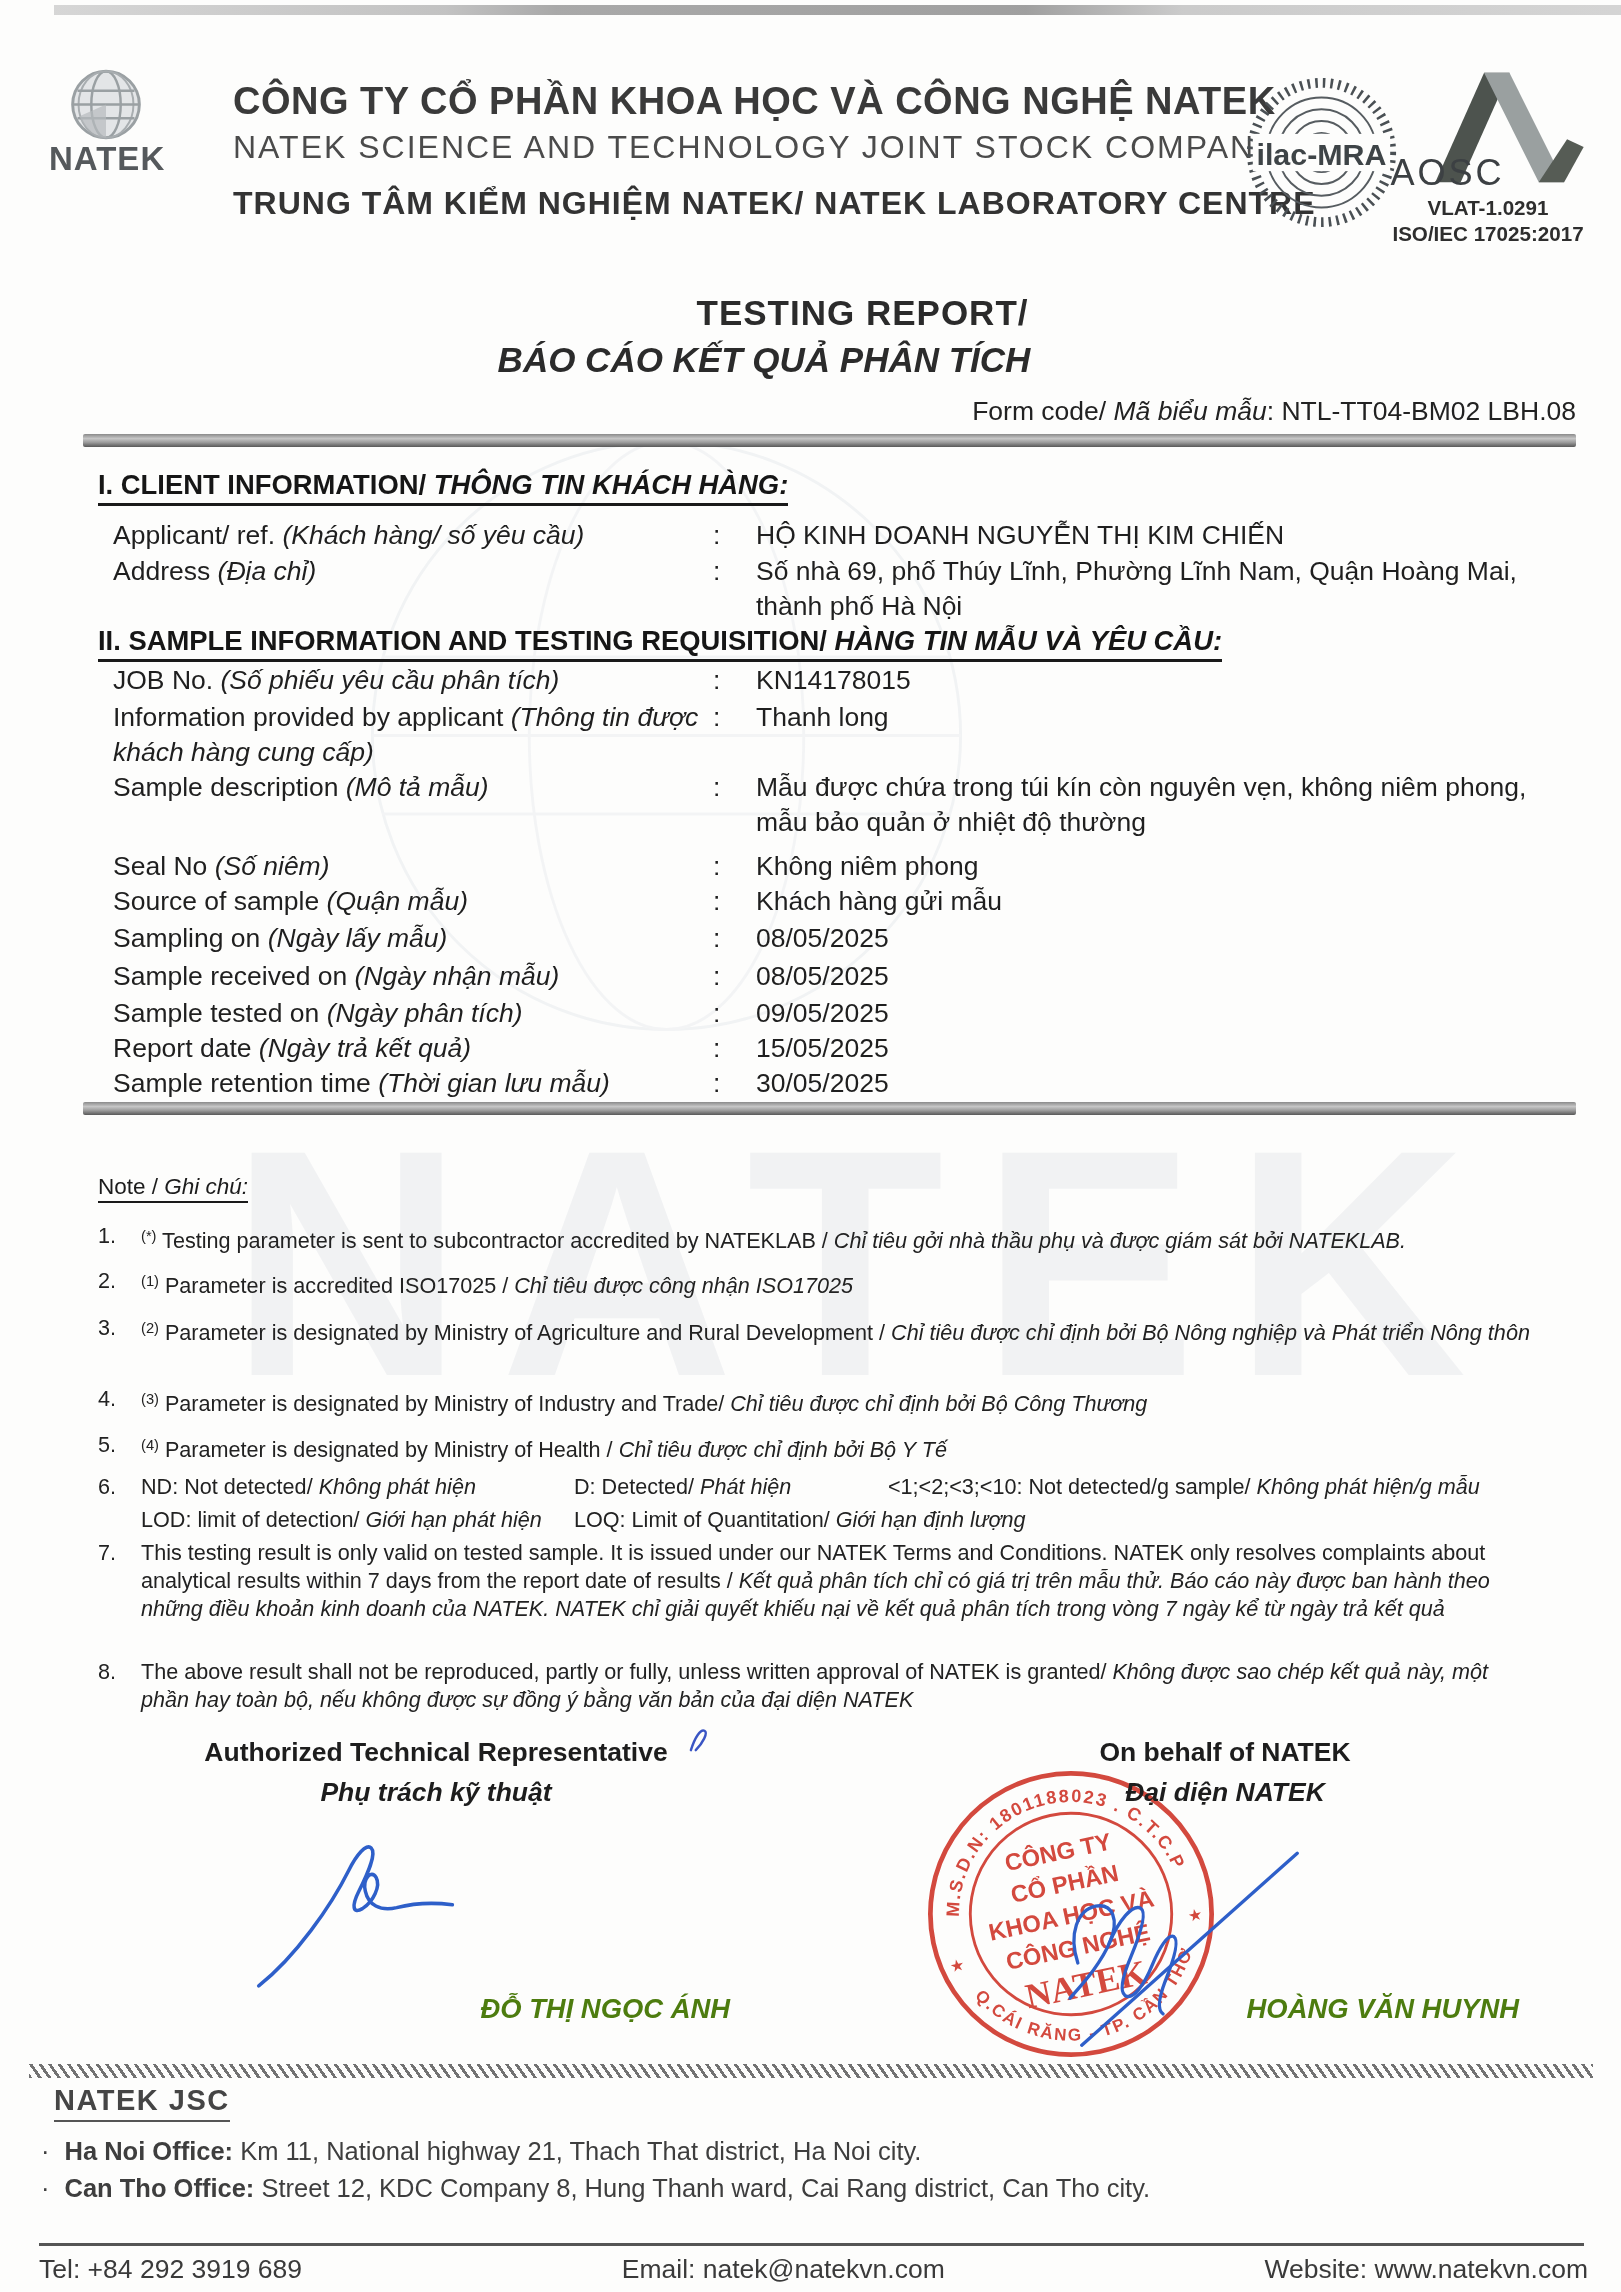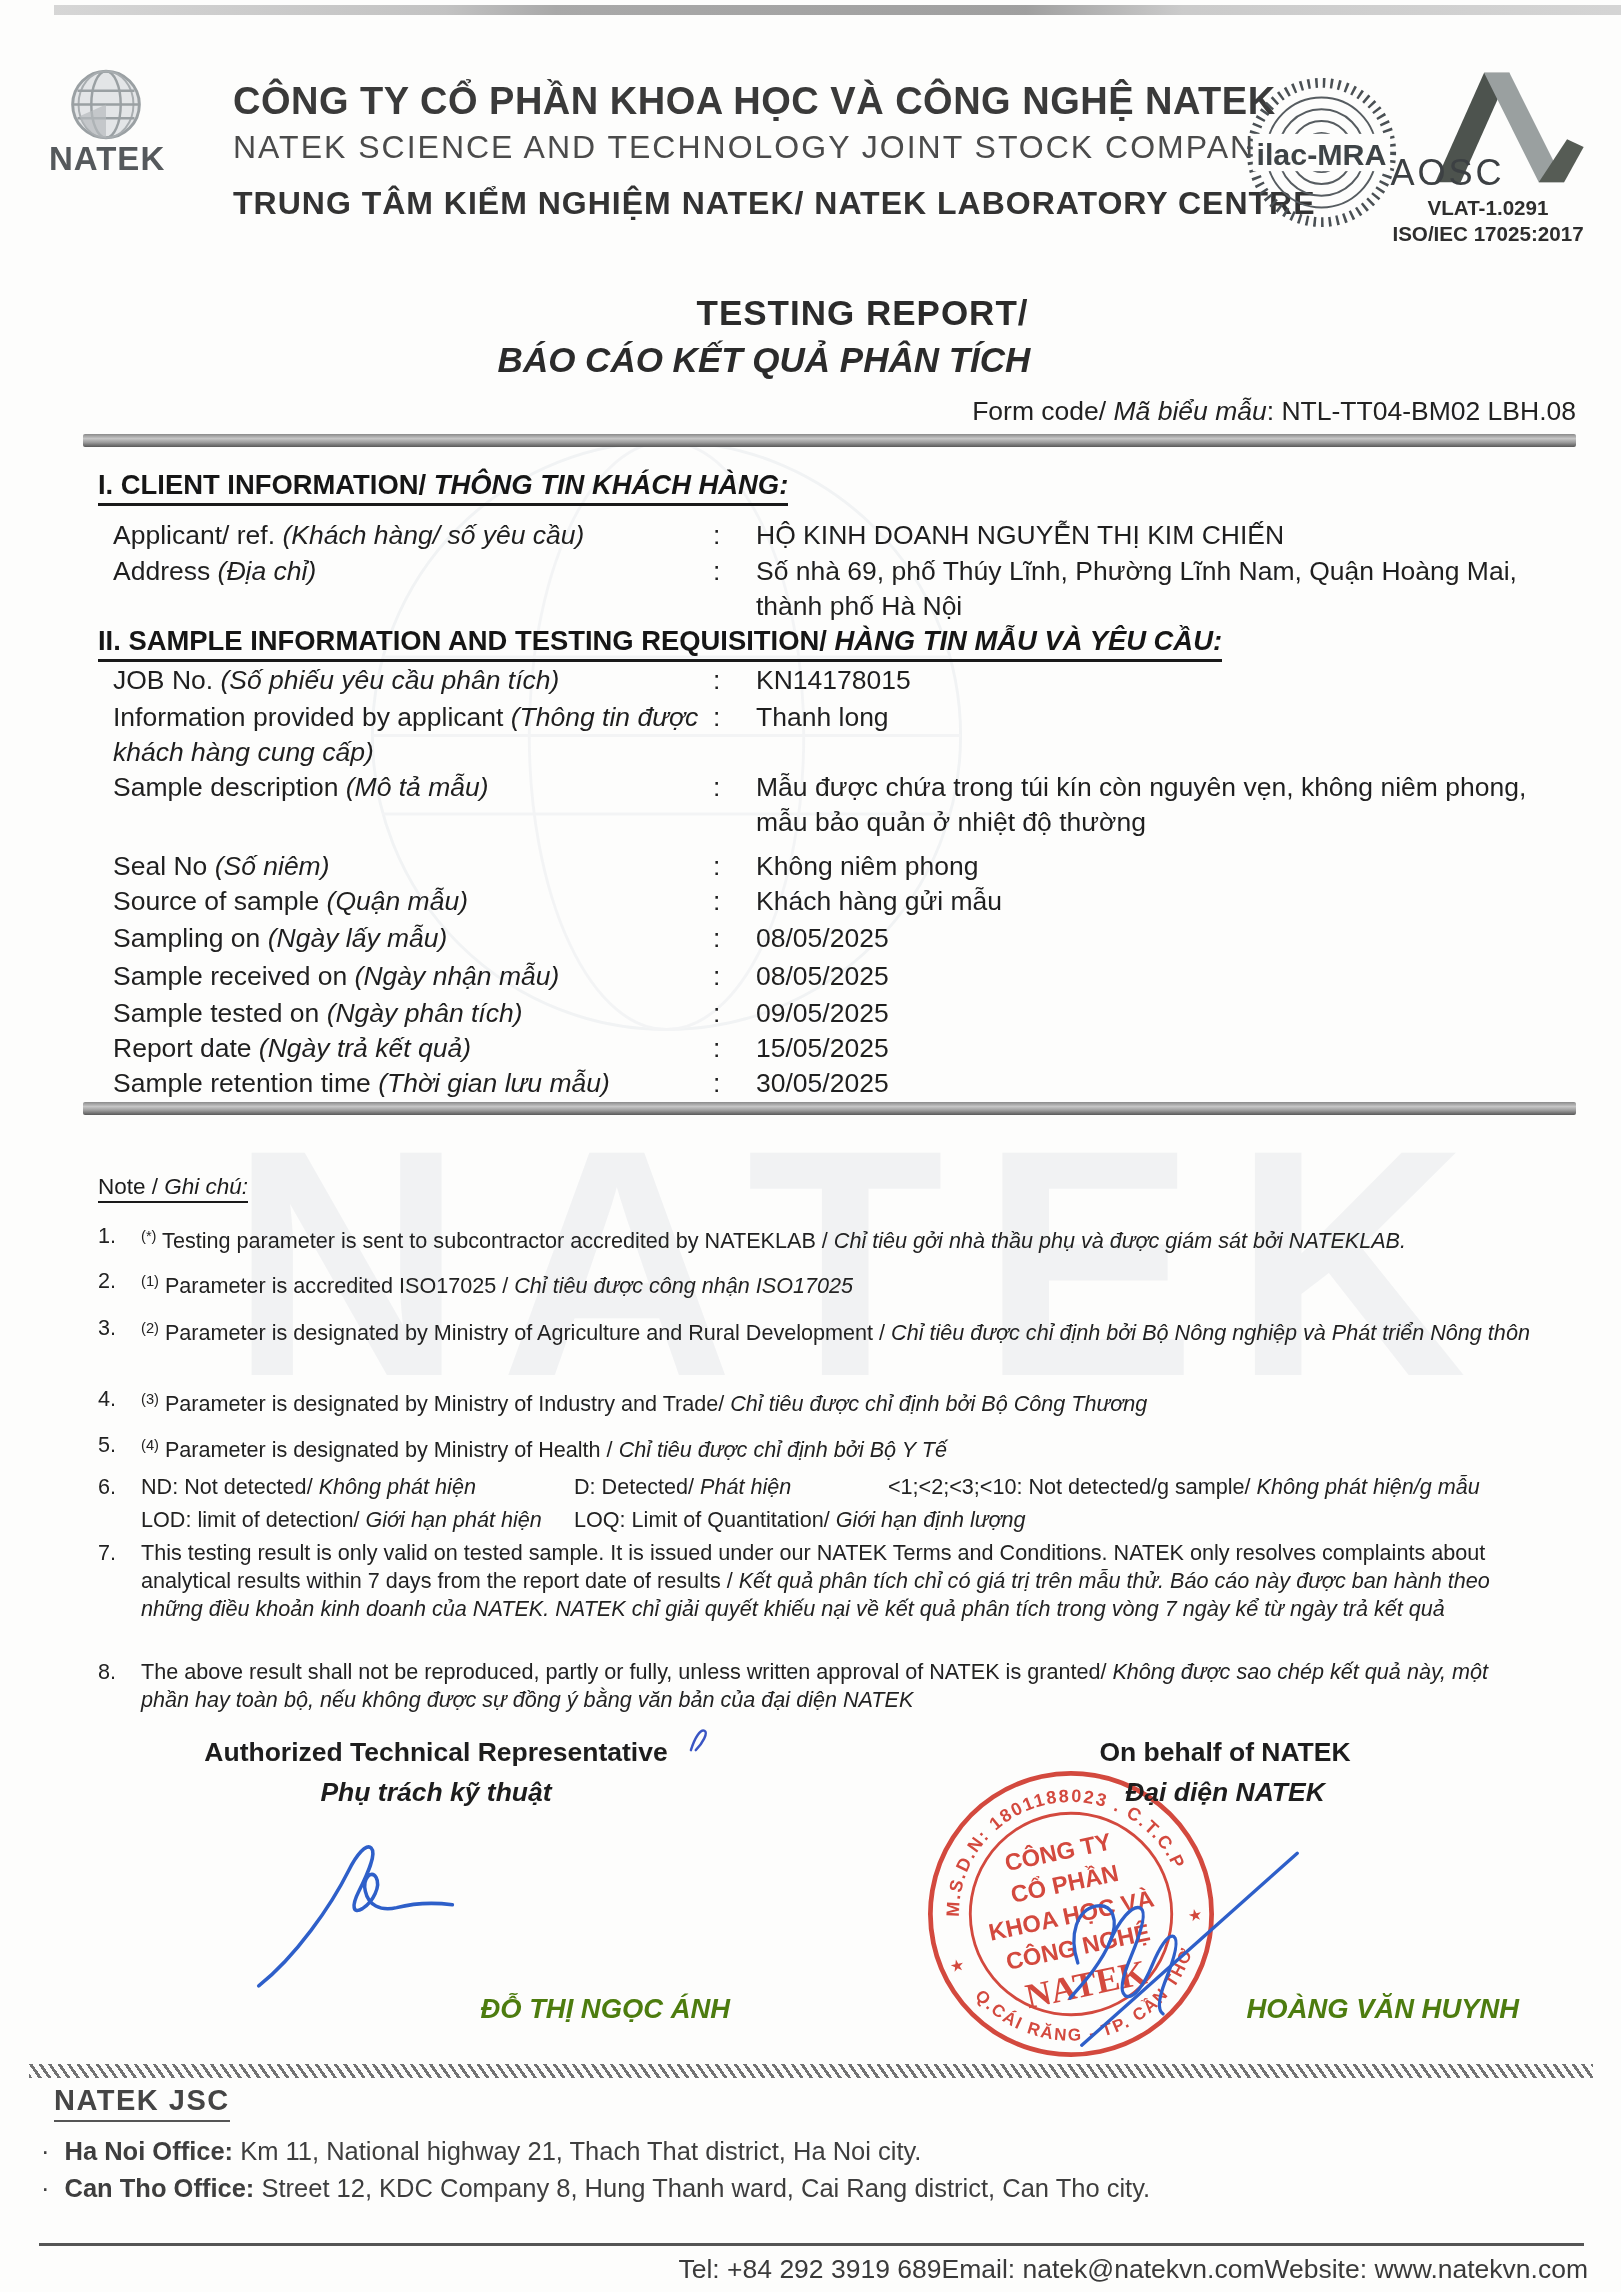--- a/index.html
+++ b/index.html
@@ -75,21 +75,21 @@
     background:repeating-linear-gradient(55deg,#4f4f4f 0 2.9px,transparent 2.9px 7.8px);opacity:.8;}
   .brand{position:absolute;left:54px;top:2084px;font-size:29px;font-weight:bold;color:#454545;
          letter-spacing:1.5px;}
   .brand .u3{border-bottom:2.9px solid #555;padding-bottom:3.9px;}
   .offices{position:absolute;left:41px;top:2137px;font-size:25.5px;color:#3e3e3e;z-index:1;}
   .office{margin-bottom:7.8px;line-height:29px;}
   .office .bullet{display:inline-block;width:23.5px;color:#3e3e3e;}
   .office b{font-weight:bold;}
   .foot-hr{position:absolute;left:39px;top:2243px;width:1545px;height:2.9px;background:#555;}
   .contact{position:absolute;left:39px;right:33px;top:2254px;display:flex;
-           justify-content:flex-end;font-size:26.5px;color:#3a3a3a;z-index:1;}
+           justify-content:space-between;font-size:26.5px;color:#3a3a3a;z-index:1;}
   i{font-style:italic;}
 </style>
 </head>
 <body>
 
 <div class="page">
 
   <div class="top-strip"></div>
 
   <div class="wm-text">NATEK</div>

